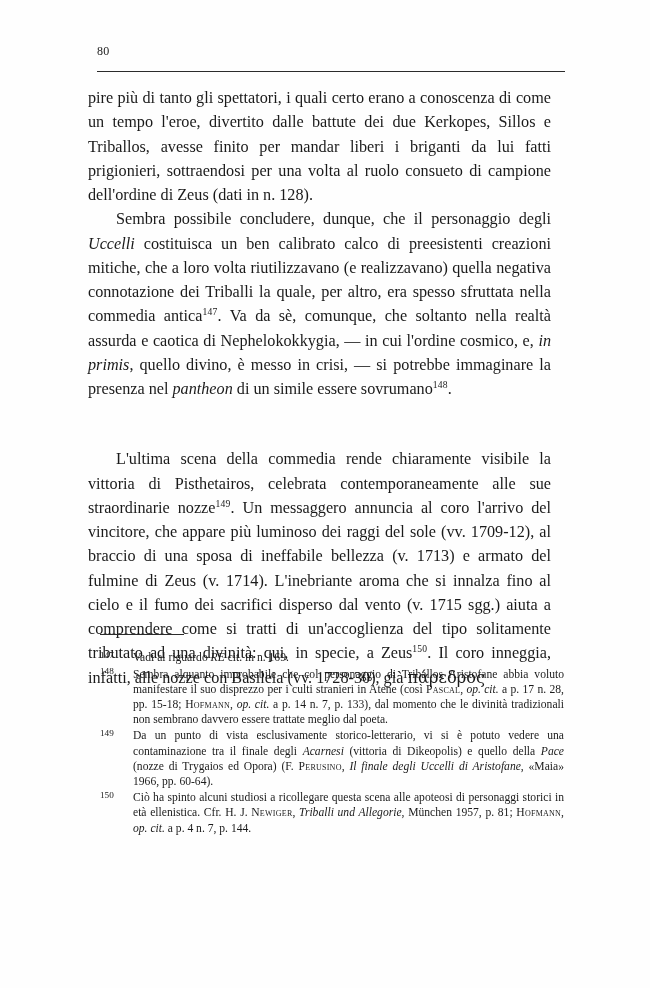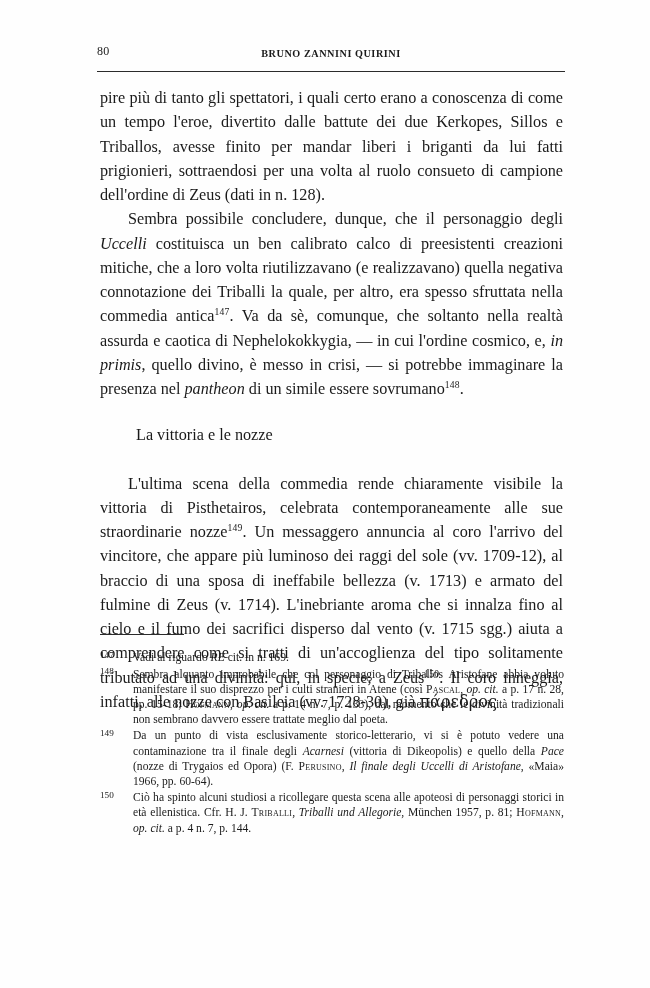--- a/index.html
+++ b/index.html
@@ -54,21 +54,21 @@
     left: 97px;
     top: 71px;
     width: 468px;
     height: 0;
     border-top: 1.4px solid #2b2b2b;
   }
 
   
   .body {
     position: absolute;
-    left: 100px;
+    left: 88px;
     top: 86px;
     width: 463px;
   }
   p.para {
     margin: 0;
     text-align: justify;
     text-align-last: left;
     font-size: 16.2px;
     line-height: 24.25px;
     text-indent: 0;
@@ -132,44 +132,42 @@
     letter-spacing: 0.25px;
   }
 </style>
 </head>
 <body>
 
 <div class="page">
 
   <div class="runhead">
     <div class="folio">80</div>
-    <div class="runtitle">BRUNO ZANNINI QUIRINI</div>
   </div>
   <div class="headrule"></div>
 
   <div class="body">
 
     <p class="para"><span>pire più di tanto gli spettatori, i quali certo erano a conoscenza di come un tempo l'eroe, divertito dalle battute dei due Kerkopes, Sillos e Triballos, avesse finito per mandar liberi i briganti da lui fatti prigionieri, sottraendosi per una volta al ruolo consueto di campione dell'ordine di Zeus (dati in n. 128).</span></p>
 
     <p class="para indent"><span>Sembra possibile concludere, dunque, che il personaggio degli </span><i>Uccelli</i><span> costituisca un ben calibrato calco di preesistenti creazioni mitiche, che a loro volta riutilizzavano (e realizzavano) quella negativa connotazione dei Triballi la quale, per altro, era spesso sfruttata nella commedia antica</span><sup class="fn">147</sup><span>. Va da sè, comunque, che soltanto nella realtà assurda e caotica di Nephelokokkygia, — in cui l'ordine cosmico, e, </span><i>in primis</i><span>, quello divino, è messo in crisi, — si potrebbe immaginare la presenza nel </span><i>pantheon</i><span> di un simile essere sovrumano</span><sup class="fn">148</sup><span>.</span></p>
 
     <div class="gap-head-top"></div>
-    <p class="heading">La vittoria e le nozze</p>
     <div class="gap-head-bot"></div>
 
     <p class="para indent"><span>L'ultima scena della commedia rende chiaramente visibile la vittoria di Pisthetairos, celebrata contemporaneamente alle sue straordinarie nozze</span><sup class="fn">149</sup><span>. Un messaggero annuncia al coro l'arrivo del vincitore, che appare più luminoso dei raggi del sole (vv. 1709-12), al braccio di una sposa di ineffabile bellezza (v. 1713) e armato del fulmine di Zeus (v. 1714). L'inebriante aroma che si innalza fino al cielo e il fumo dei sacrifici disperso dal vento (v. 1715 sgg.) aiuta a comprendere come si tratti di un'accoglienza del tipo solitamente tributato ad una divinità: qui, in specie, a Zeus</span><sup class="fn">150</sup><span>. Il coro inneggia, infatti, alle nozze con Basileia (vv. 1728-30), già </span><span class="grk">πάρεδρος</span></p>
 
   </div>
 
   <div class="fnrule"></div>
   <div class="notes">
 
     <p class="note"><span class="num">147</span><span>Vadi al riguardo </span><i>RE</i><span> cit. in n. 169.</span></p>
 
     <p class="note"><span class="num">148</span><span>Sembra alquanto improbabile che col personaggio di Triballos Aristofane abbia voluto manifestare il suo disprezzo per i culti stranieri in Atene (così </span><span class="sc">Pascal</span><span>, </span><i>op. cit.</i><span> a p. 17 n. 28, pp. 15-18; </span><span class="sc">Hofmann</span><span>, </span><i>op. cit.</i><span> a p. 14 n. 7, p. 133), dal momento che le divinità tradizionali non sembrano davvero essere trattate meglio dal poeta.</span></p>
 
     <p class="note"><span class="num">149</span><span>Da un punto di vista esclusivamente storico-letterario, vi si è potuto vedere una contaminazione tra il finale degli </span><i>Acarnesi</i><span> (vittoria di Dikeopolis) e quello della </span><i>Pace</i><span> (nozze di Trygaios ed Opora) (F. </span><span class="sc">Perusino</span><span>, </span><i>Il finale degli Uccelli di Aristofane</i><span>, «Maia» 1966, pp. 60-64).</span></p>
 
-    <p class="note"><span class="num">150</span><span>Ciò ha spinto alcuni studiosi a ricollegare questa scena alle apoteosi di personaggi storici in età ellenistica. Cfr. H. J. </span><span class="sc">Triballi</span><span>, </span><i>Triballi und Allegorie</i><span>, München 1957, p. 81; </span><span class="sc">Hofmann</span><span>, </span><i>op. cit.</i><span> a p. 4 n. 7, p. 144.</span></p>
+    <p class="note"><span class="num">150</span><span>Ciò ha spinto alcuni studiosi a ricollegare questa scena alle apoteosi di personaggi storici in età ellenistica. Cfr. H. J. </span><span class="sc">Newiger</span><span>, </span><i>Triballi und Allegorie</i><span>, München 1957, p. 81; </span><span class="sc">Hofmann</span><span>, </span><i>op. cit.</i><span> a p. 4 n. 7, p. 144.</span></p>
 
   </div>
 
 </div>
 
 </body></html>

